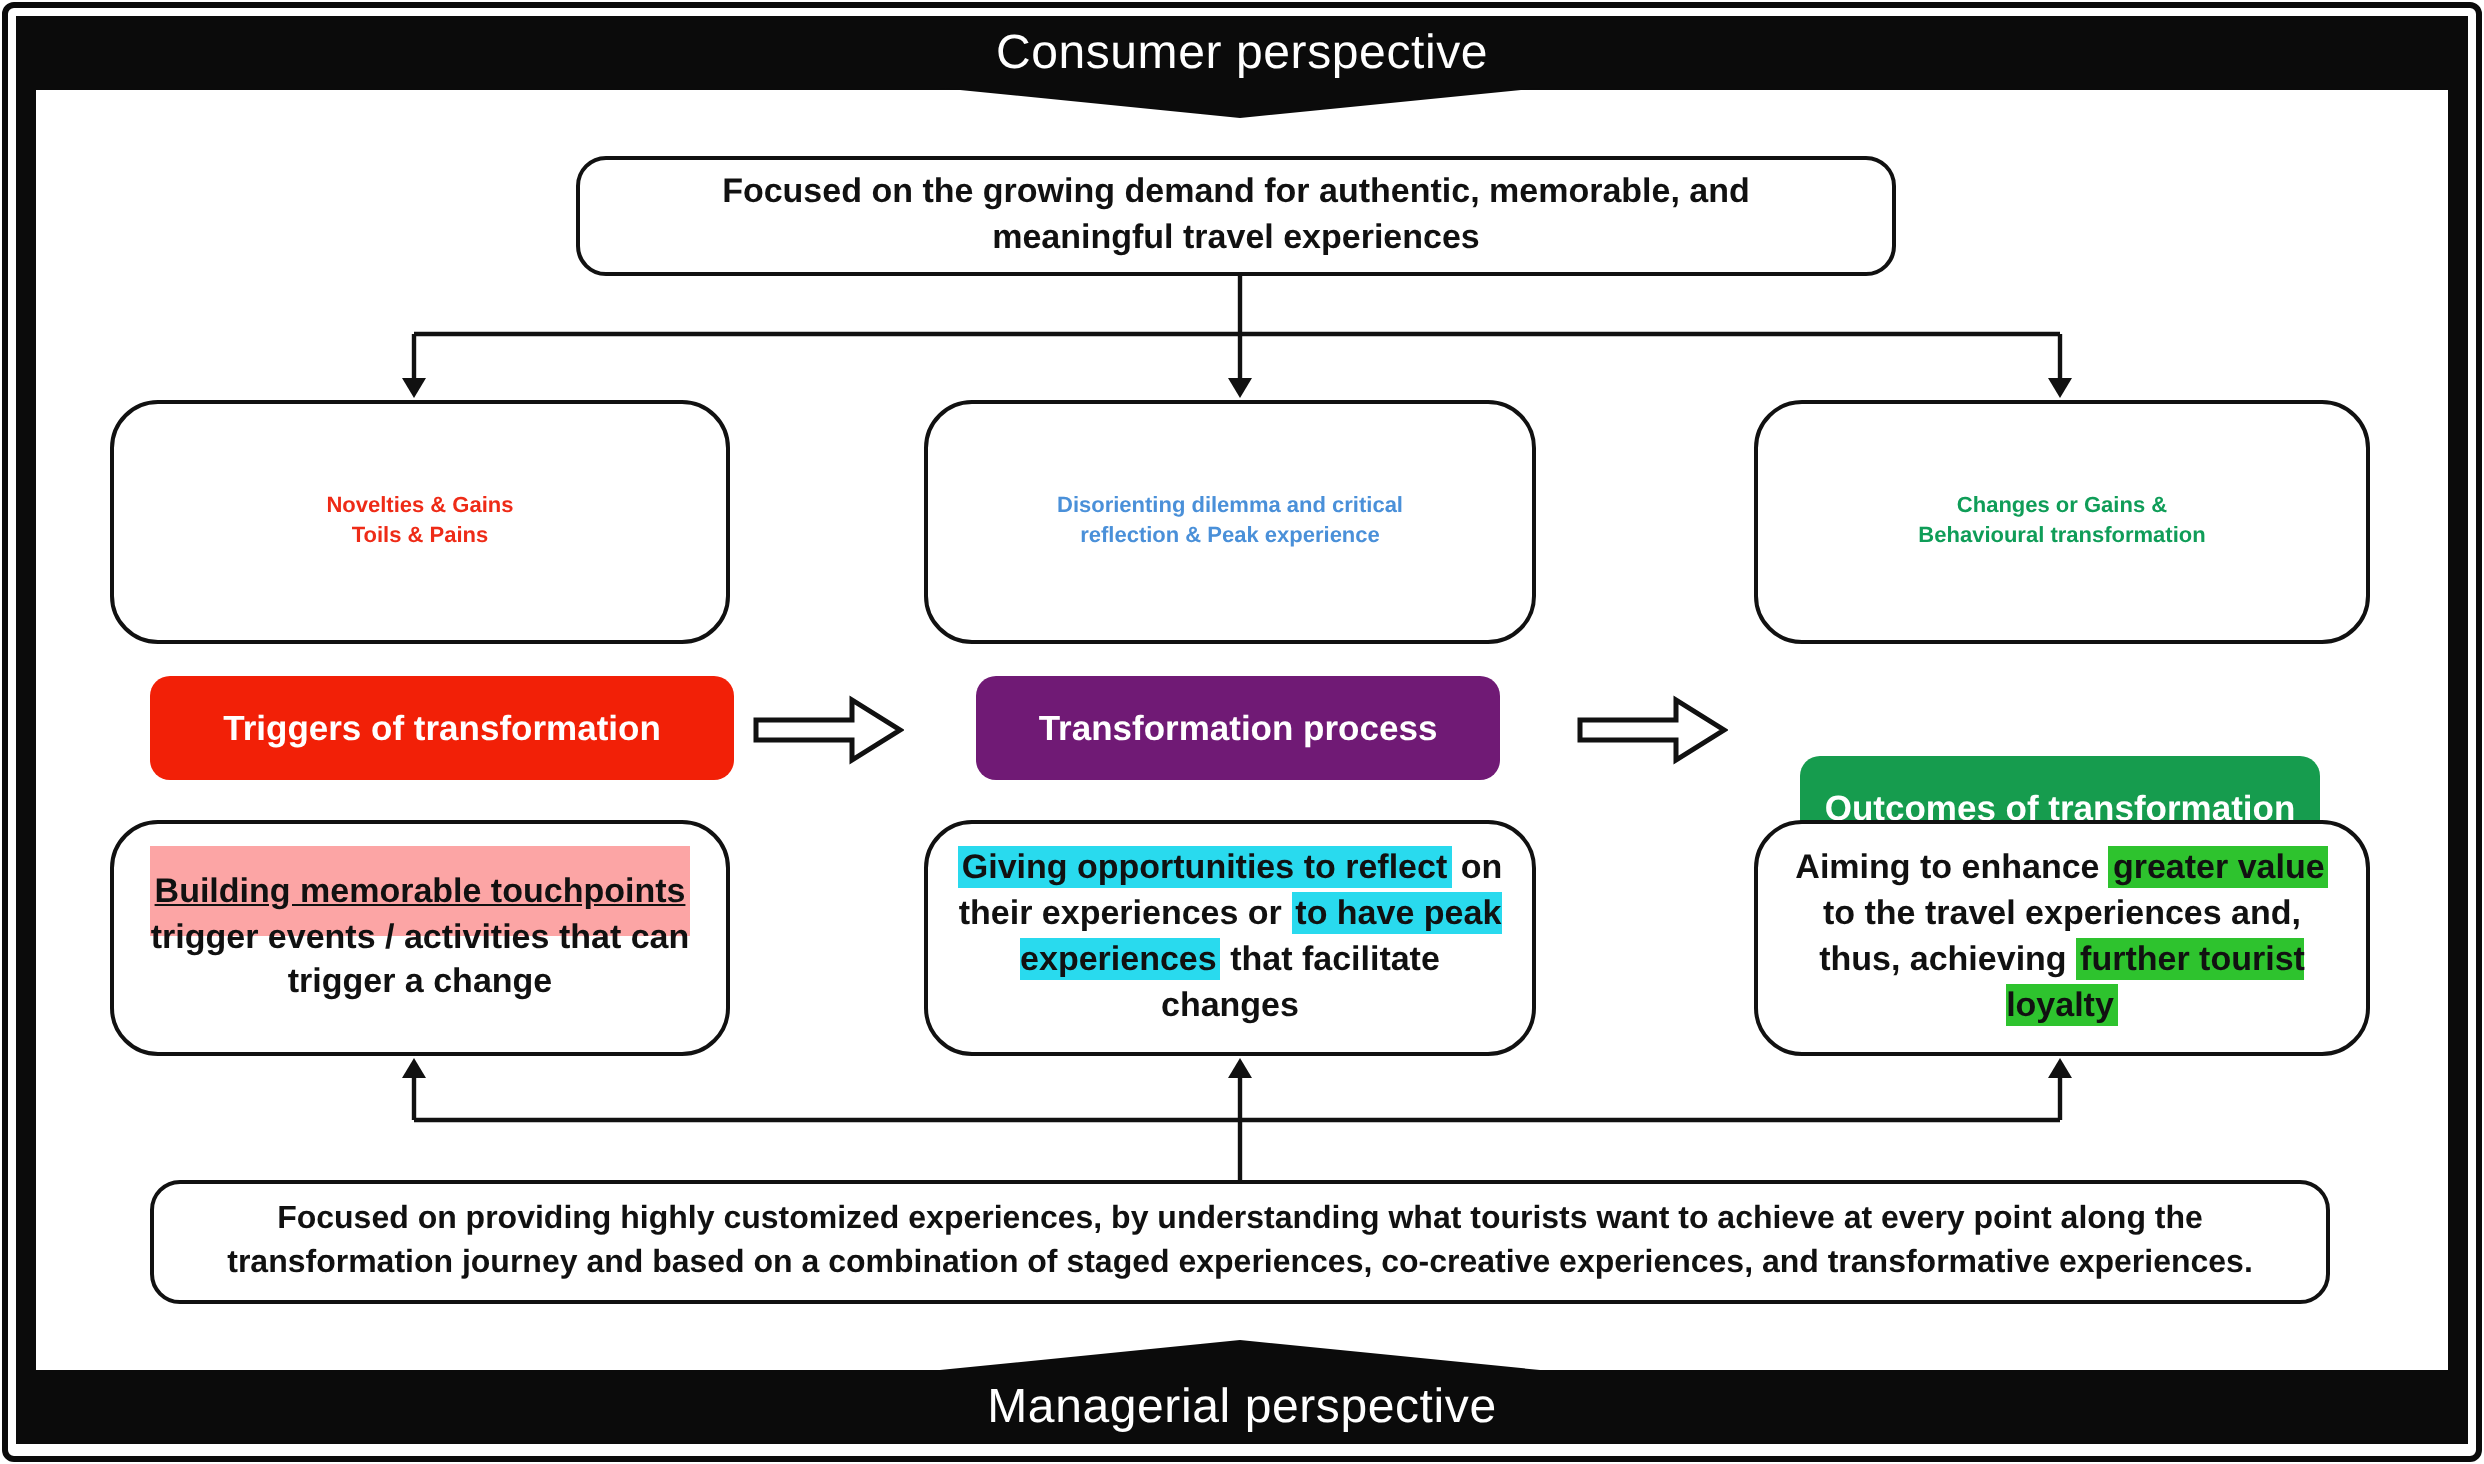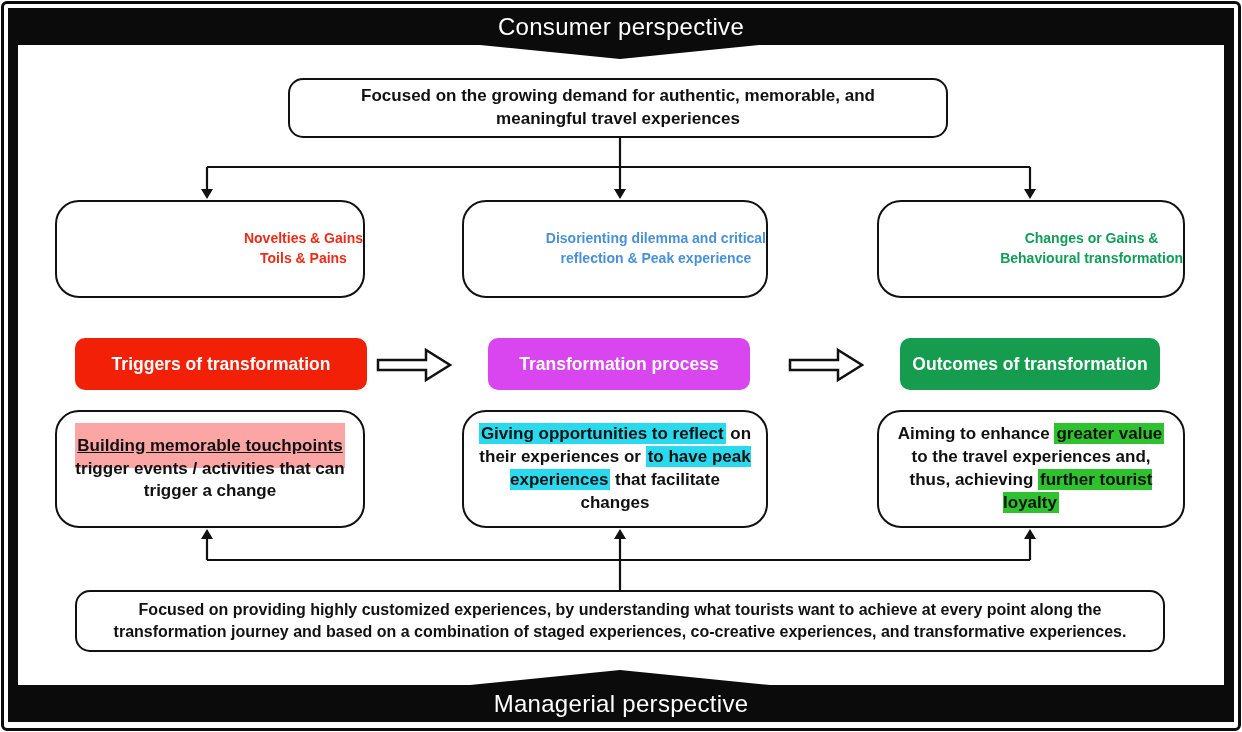--- a/index.html
+++ b/index.html
@@ -20,43 +20,43 @@
     border-left:150px solid transparent;border-right:150px solid transparent;border-bottom:15px solid #0b0b0b;}
   .banner-text{
     position:absolute;left:8px;width:1226px;height:37px;display:flex;align-items:center;justify-content:center;
     color:#ffffff;font-size:24px;font-weight:400;letter-spacing:.3px;
   }
   .banner-text.top{top:8px;}
   .banner-text.bottom{top:685px;}
 
   .rbox{
     position:absolute;background:#ffffff;border:2.5px solid #111111;
-    display:flex;align-items:center;justify-content:flex-end;text-align:center;
+    display:flex;align-items:center;justify-content:center;text-align:center;
     font-weight:700;color:#111111;box-sizing:border-box;
   }
   .wide-box{border-radius:15px;font-size:17px;line-height:1.35;}
-  .concept-box{border-radius:24px;font-size:14px;line-height:1.4;top:200px;height:98px;}
+  .concept-box{border-radius:24px;font-size:11px;line-height:1.4;top:200px;height:122px;}
   .desc-box{border-radius:24px;font-size:17px;line-height:1.35;top:410px;height:118px;padding:6px 14px;}
 
   .col-left{left:55px;width:310px;}
   .col-mid{left:462px;width:306px;}
   .col-right{left:877px;width:308px;}
 
   .txt-red{color:#ee2b17;}
   .txt-blue{color:#4a90d9;}
   .txt-green{color:#0f9d58;}
 
   .pill{
     position:absolute;top:338px;height:52px;border-radius:10px;
     display:flex;align-items:center;justify-content:center;
     color:#ffffff;font-weight:700;font-size:17.5px;
   }
   .pill-red{left:75px;width:292px;background:#f22007;}
-  .pill-blue{left:488px;width:262px;background:#d946ef;}
-  .pill-green{left:900px;width:260px;background:#169c4e;}
+  .pill-blue{left:488px;width:262px;background:#701a75;}
+  .pill-green{left:900px;width:260px;background:#169c4e;margin-top:40px;}
 
   .hl-red{background:#fca5a5;padding:13px 2px;text-decoration:underline;}
   .hl-cyan{background:#29daee;padding:1px 2px;}
   .hl-green{background:#2ec32e;padding:1px 2px;}
 
   .connector{position:absolute;left:0;top:0;pointer-events:none;}
   .block-arrow{position:absolute;width:76px;height:36px;top:347px;}
   .block-arrow.a1{left:376px;}
   .block-arrow.a2{left:788px;}
 </style>

